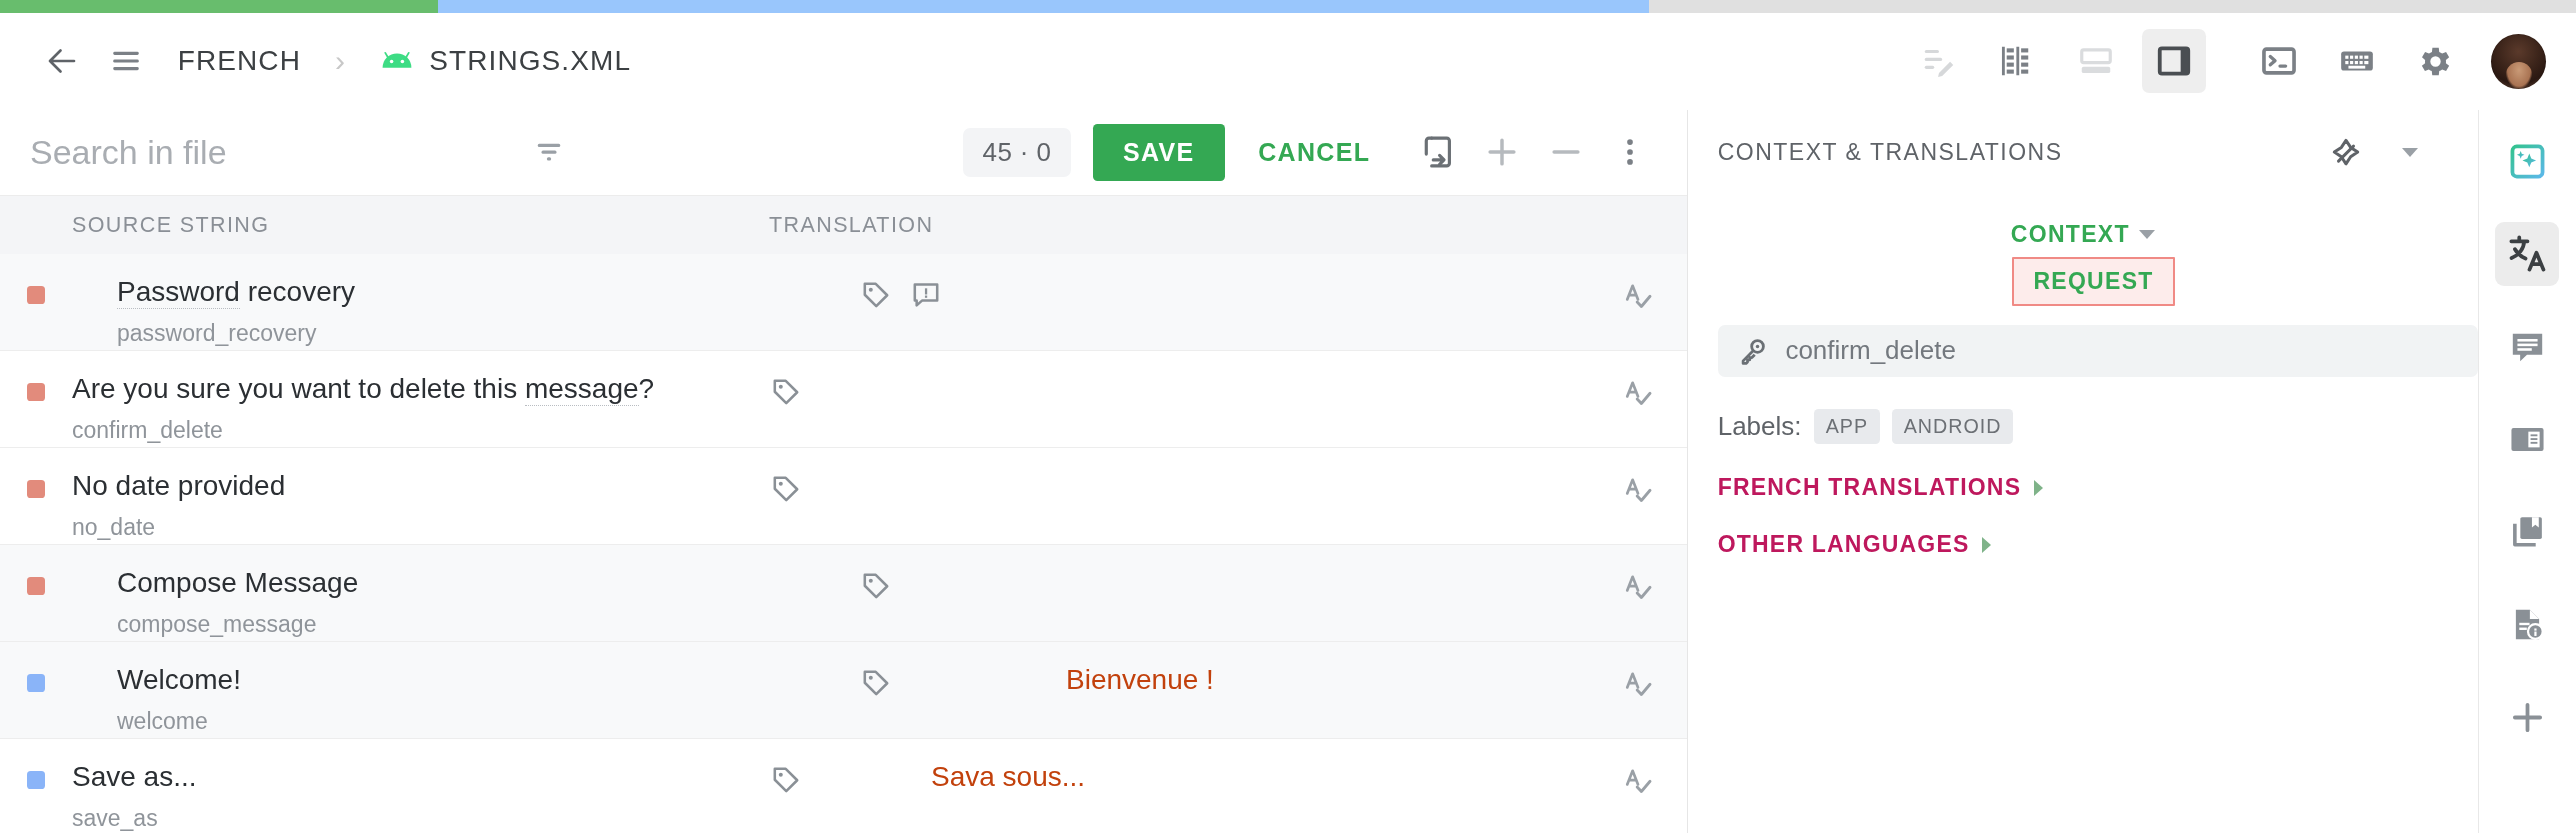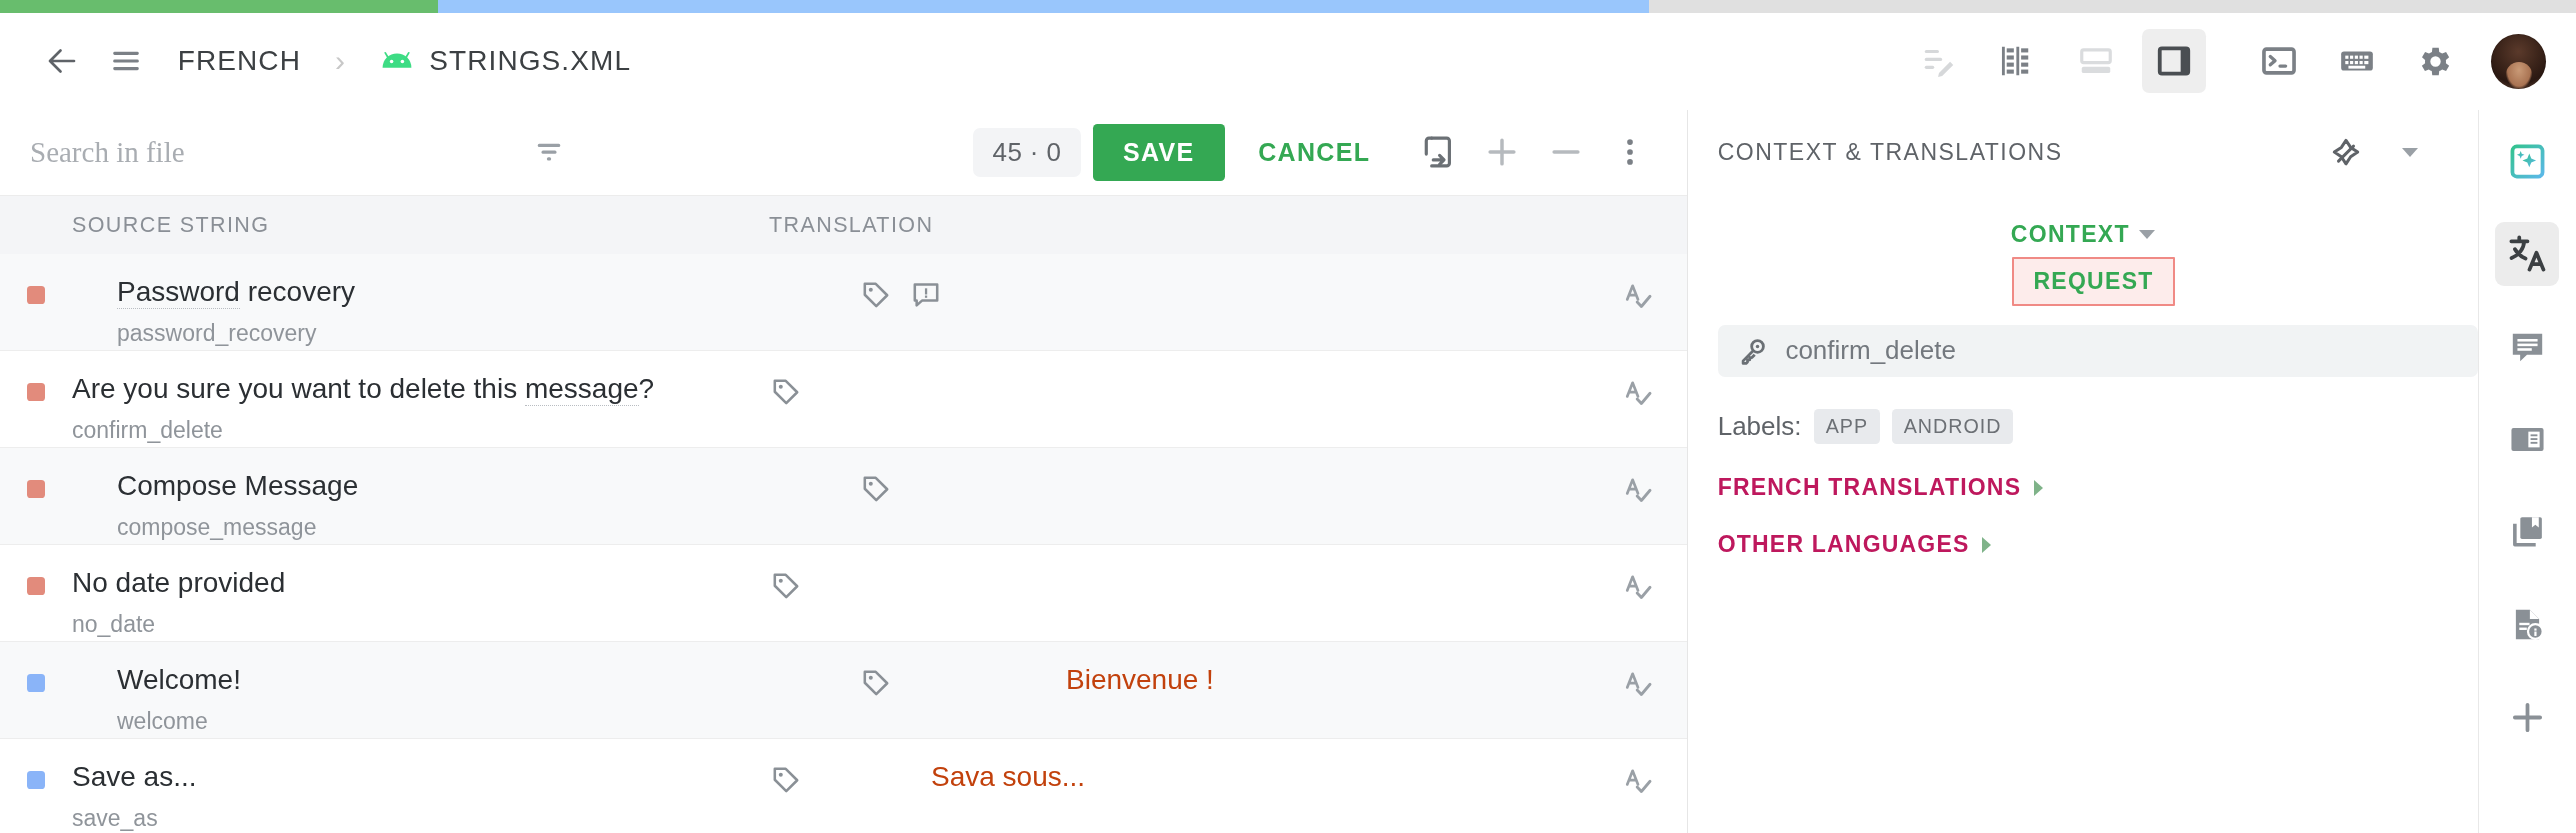--- a/index.html
+++ b/index.html
@@ -59,34 +59,34 @@
   .right-rail { width: 106px; border-left: 0.9px solid #e8e8e8; display: flex;
                 flex-direction: column; align-items: center; padding-top: 19.7px; gap: 9px; background:#fff;}
 
   
   .toolbar {
     height: 86px; display: flex; align-items: center;
     padding: 0 25px 0 0; background: #fff;
   }
   .search-wrap { display: flex; align-items: center; width: 680px; padding-left: 30px; }
   .search-input {
-    border: none; outline: none; font-size: 29px; color: #a16207;
+    border: none; outline: none; font-size: 34px; color: #a16207;
     background: transparent; width: 501px;
-    font-family: Liberation Serif, serif;
+    font-family: Liberation Sans, sans-serif;
   }
   .search-input::placeholder { color: #a9adb2; }
   .toolbar-spacer { flex: 1 1 auto; }
   .count-chip {
     background: #f3f4f6; border-radius: 7.2px; padding: 9px 19.7px;
     font-size: 26px; color: #5f6368; letter-spacing: 0.4px; white-space: nowrap;
   }
   .btn-save {
     background: #34a853; color: #fff; border: none; border-radius: 4.5px;
     font-size: 25px; font-weight: 700; letter-spacing: 1.3px;
-    padding: 14.3px 30px; cursor: pointer; margin-left: 12px;
+    padding: 14.3px 30px; cursor: pointer; margin-left: 22px;
     font-family: "Liberation Sans", sans-serif;
   }
   .btn-cancel {
     background: transparent; color: #34a853; border: none;
     font-size: 25px; font-weight: 700; letter-spacing: 1.3px;
     padding: 14.3px 23px; cursor: pointer; margin-left: 10.7px;
     font-family: "Liberation Sans", sans-serif;
   }
 
   
@@ -411,46 +411,46 @@
             </span>
           </div>
           <div class="row-trans"></div>
           <div class="row-action">
             <svg width="34" height="34" viewBox="0 0 24 24">
   <path d="M4.4 14.4L8.2 4.8l3.8 9.6M5.9 11.4h4.7" fill="none" stroke="#9aa0a6" stroke-width="1.9" stroke-linecap="round" stroke-linejoin="round"></path>
   <path d="M11.4 16.2l3 3.2 6.1-7.2" fill="none" stroke="#9aa0a6" stroke-width="2" stroke-linecap="round" stroke-linejoin="round"></path>
             </svg>
           </div>
         </div>
-        <div class="row shade">
+        <div class="row plain">
           <div class="row-status">
             <span class="dot untranslated"></span>
           </div>
-          <div class="row-source"><span class="src-text">Compose Message</span><span class="src-key">compose_message</span></div>
+          <div class="row-source"><span class="src-text">No date provided</span><span class="src-key">no_date</span></div>
           <div class="row-icons">
             <span style="cursor:pointer;">
               <svg width="32" height="32" viewBox="0 0 24 24">
   <path d="M3.6 3.6h8.2l8.6 8.6-8.2 8.2-8.6-8.6z" fill="none" stroke="#8a9096" stroke-width="1.9" stroke-linejoin="round"></path>
   <circle cx="8.1" cy="8.1" r="1.5" fill="#8a9096"></circle>
               </svg>
             </span>
           </div>
           <div class="row-trans"></div>
           <div class="row-action">
             <svg width="34" height="34" viewBox="0 0 24 24">
   <path d="M4.4 14.4L8.2 4.8l3.8 9.6M5.9 11.4h4.7" fill="none" stroke="#9aa0a6" stroke-width="1.9" stroke-linecap="round" stroke-linejoin="round"></path>
   <path d="M11.4 16.2l3 3.2 6.1-7.2" fill="none" stroke="#9aa0a6" stroke-width="2" stroke-linecap="round" stroke-linejoin="round"></path>
             </svg>
           </div>
         </div>
-        <div class="row plain">
+        <div class="row shade">
           <div class="row-status">
             <span class="dot untranslated"></span>
           </div>
-          <div class="row-source"><span class="src-text">No date provided</span><span class="src-key">no_date</span></div>
+          <div class="row-source"><span class="src-text">Compose Message</span><span class="src-key">compose_message</span></div>
           <div class="row-icons">
             <span style="cursor:pointer;">
               <svg width="32" height="32" viewBox="0 0 24 24">
   <path d="M3.6 3.6h8.2l8.6 8.6-8.2 8.2-8.6-8.6z" fill="none" stroke="#8a9096" stroke-width="1.9" stroke-linejoin="round"></path>
   <circle cx="8.1" cy="8.1" r="1.5" fill="#8a9096"></circle>
               </svg>
             </span>
           </div>
           <div class="row-trans"></div>
           <div class="row-action">

